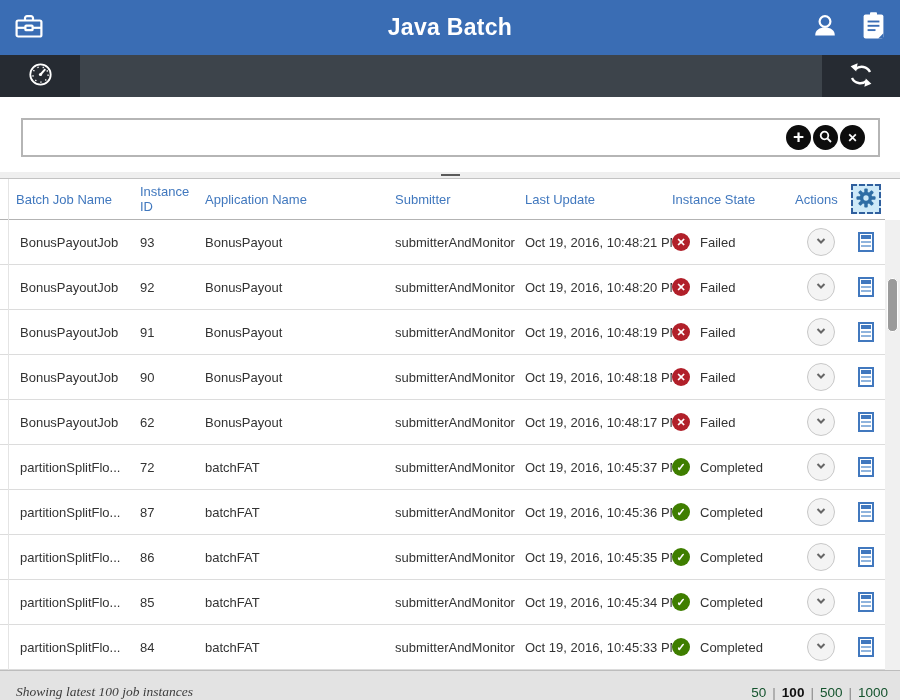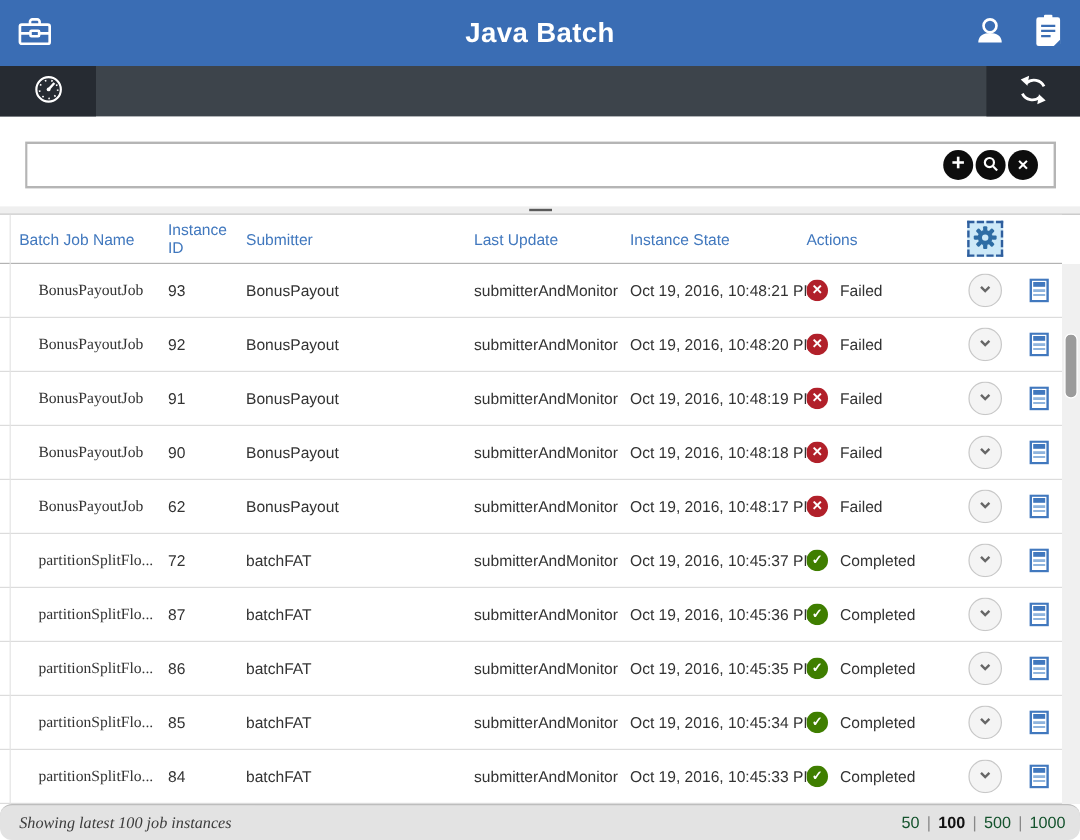--- a/index.html
+++ b/index.html
@@ -47,21 +47,21 @@
     border-bottom:1px solid #b3b3b3;box-sizing:border-box;background:#fff;}
   .th{color:#4178be;font-size:13px;line-height:15px;cursor:pointer;}
   .th.first{padding-left:16px;}
   .th-gear{display:flex;justify-content:center;}
   .gear-btn{width:30px;height:30px;background:#cde9f8;border:2px dashed #2f5f9e;
     box-sizing:border-box;display:flex;align-items:center;justify-content:center;padding:0;cursor:pointer;}
 
   .tbody{position:absolute;top:220px;left:0;width:885px;height:450px;overflow:hidden;}
   .trow{height:45px;border-bottom:1px solid #dcdcdc;box-sizing:border-box;font-size:13px;color:#333;background:#fff;}
   .c{white-space:nowrap;overflow:hidden;}
-  .c.job{padding-left:32px;font-family:Liberation Serif, serif;}
+  .c.job{padding-left:20px;}
   .c.state{display:flex;align-items:center;gap:10px;}
   .sicon{width:18px;height:18px;border-radius:50%;color:#fff;font-size:11px;font-weight:bold;
     display:flex;align-items:center;justify-content:center;flex:0 0 18px;line-height:1;}
   .c.act,.c.log{display:flex;justify-content:center;}
   .chev{width:28px;height:28px;border-radius:50%;background:#f4f4f4;border:1px solid #c8c8c8;
     display:flex;align-items:center;justify-content:center;padding:0;cursor:pointer;}
   .logbtn{background:none;border:none;padding:0;cursor:pointer;display:flex;}
   .logicon{width:12px;height:16px;border:2px solid #4178be;background:#fff;position:relative;display:block;}
   .logicon::before{content:"";position:absolute;left:1px;right:1px;top:1px;height:4px;background:#4178be;}
   .logicon::after{content:"";position:absolute;left:1px;right:1px;top:7px;height:7px;
@@ -69,22 +69,22 @@
 
   .table-left-edge{position:absolute;left:8px;top:179px;width:1px;height:491px;background:#e4e4e4;}
 
   
   .scroll-track{position:absolute;left:885px;top:220px;width:15px;height:450px;background:#f0f0f0;cursor:pointer;}
   .scroll-thumb{position:absolute;left:2px;top:58px;width:11px;height:54px;background:#9b9b9b;
     border-radius:5px;border:1px solid #fff;box-sizing:border-box;cursor:grab;}
 
   
   .footer{position:absolute;top:670px;left:0;right:0;height:30px;background:#e3e3e3;
-    border-top:1px solid #bdbdbd;box-sizing:border-box;display:flex;align-items:center;
-    justify-content:space-between;padding:0 12px 0 16px;border-radius:10px;}
+    border-top:1px solid #bdbdbd;box-sizing:border-box;display:flex;align-items:flex-end;
+    justify-content:space-between;padding:0 12px 0 16px;}
   .status{font-family:"Liberation Serif",serif;font-style:italic;font-size:13.5px;color:#3c3c3c;}
   .pager{font-size:13.5px;display:flex;align-items:center;}
   .psize{color:#14532d;cursor:pointer;}
   .psize.active{color:#111;font-weight:bold;}
   .sep{color:#888;margin:0 6px;}
 </style>
 </head>
 <body>
 
 <div class="app">
@@ -177,20 +177,21 @@
     </div>
   </div>
 
   <div class="splitter">
     <div class="dash"></div>
   </div>
 
   <div class="thead grid8">
     <div class="th first">Batch Job Name</div>
     <div class="th">Instance ID</div>
+    <div class="th">Application Name</div>
     <div class="th">Submitter</div>
     <div class="th">Last Update</div>
     <div class="th">Instance State</div>
     <div class="th">Actions</div>
     <div class="th-gear">
       <button class="gear-btn">
         <span>
           <svg width="22" height="22" viewBox="0 0 24 24">
             <g fill="#2e6da4">
               <rect x="10.1" y="1.6" width="3.8" height="4.4" rx="1"></rect>

